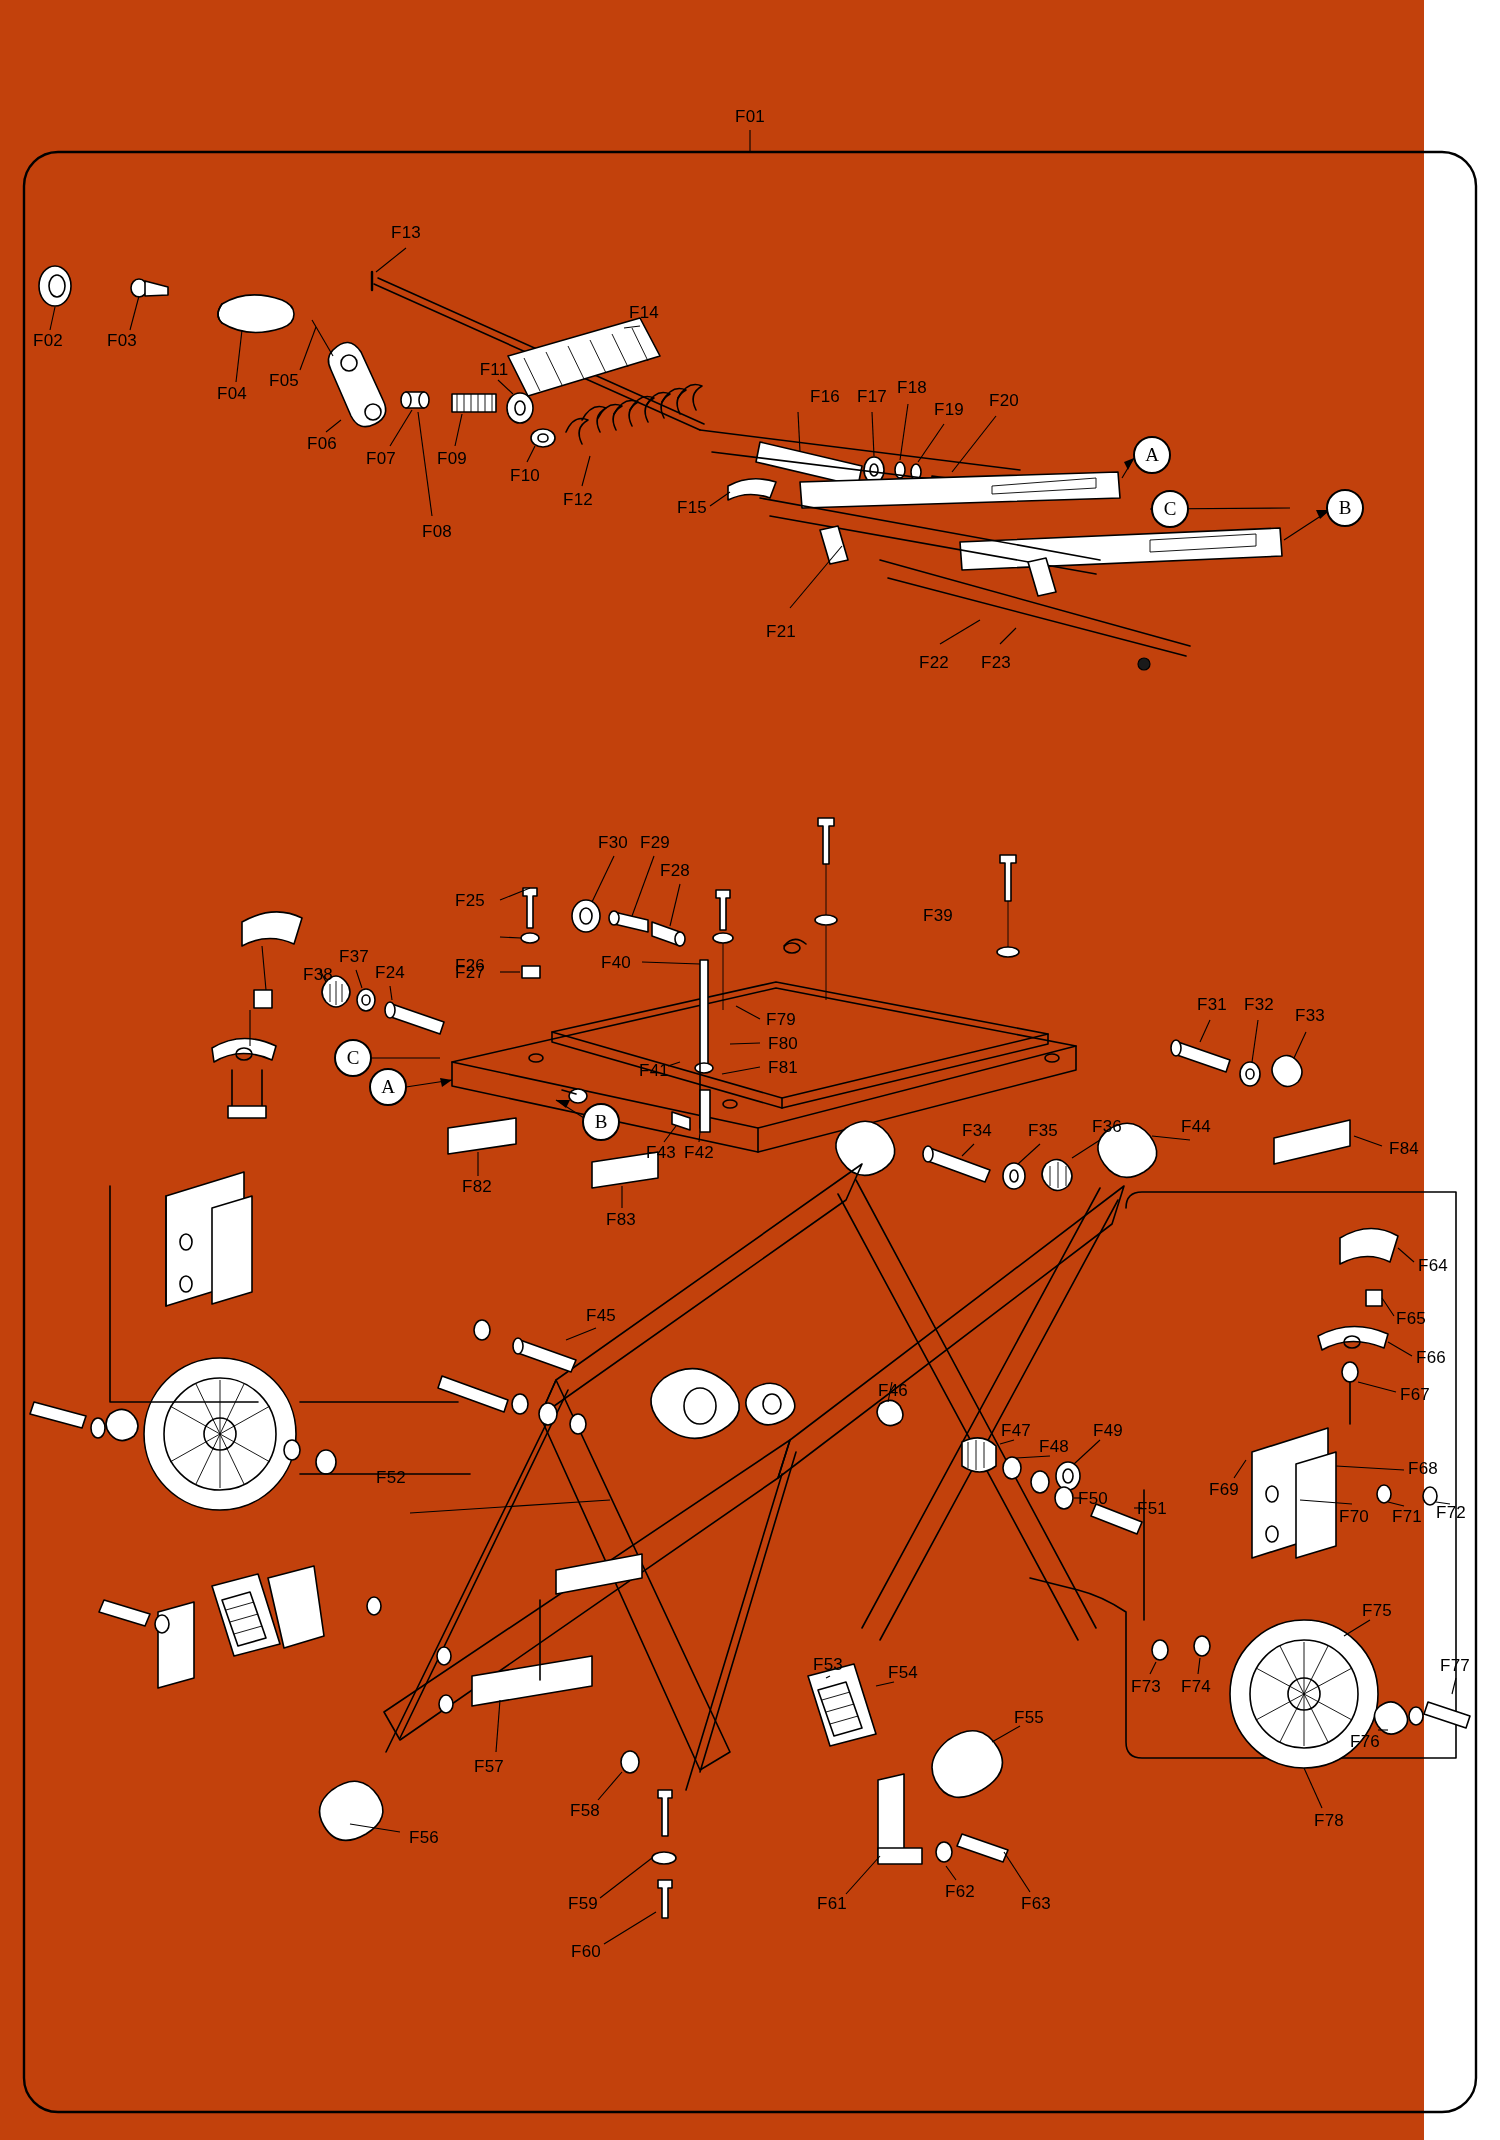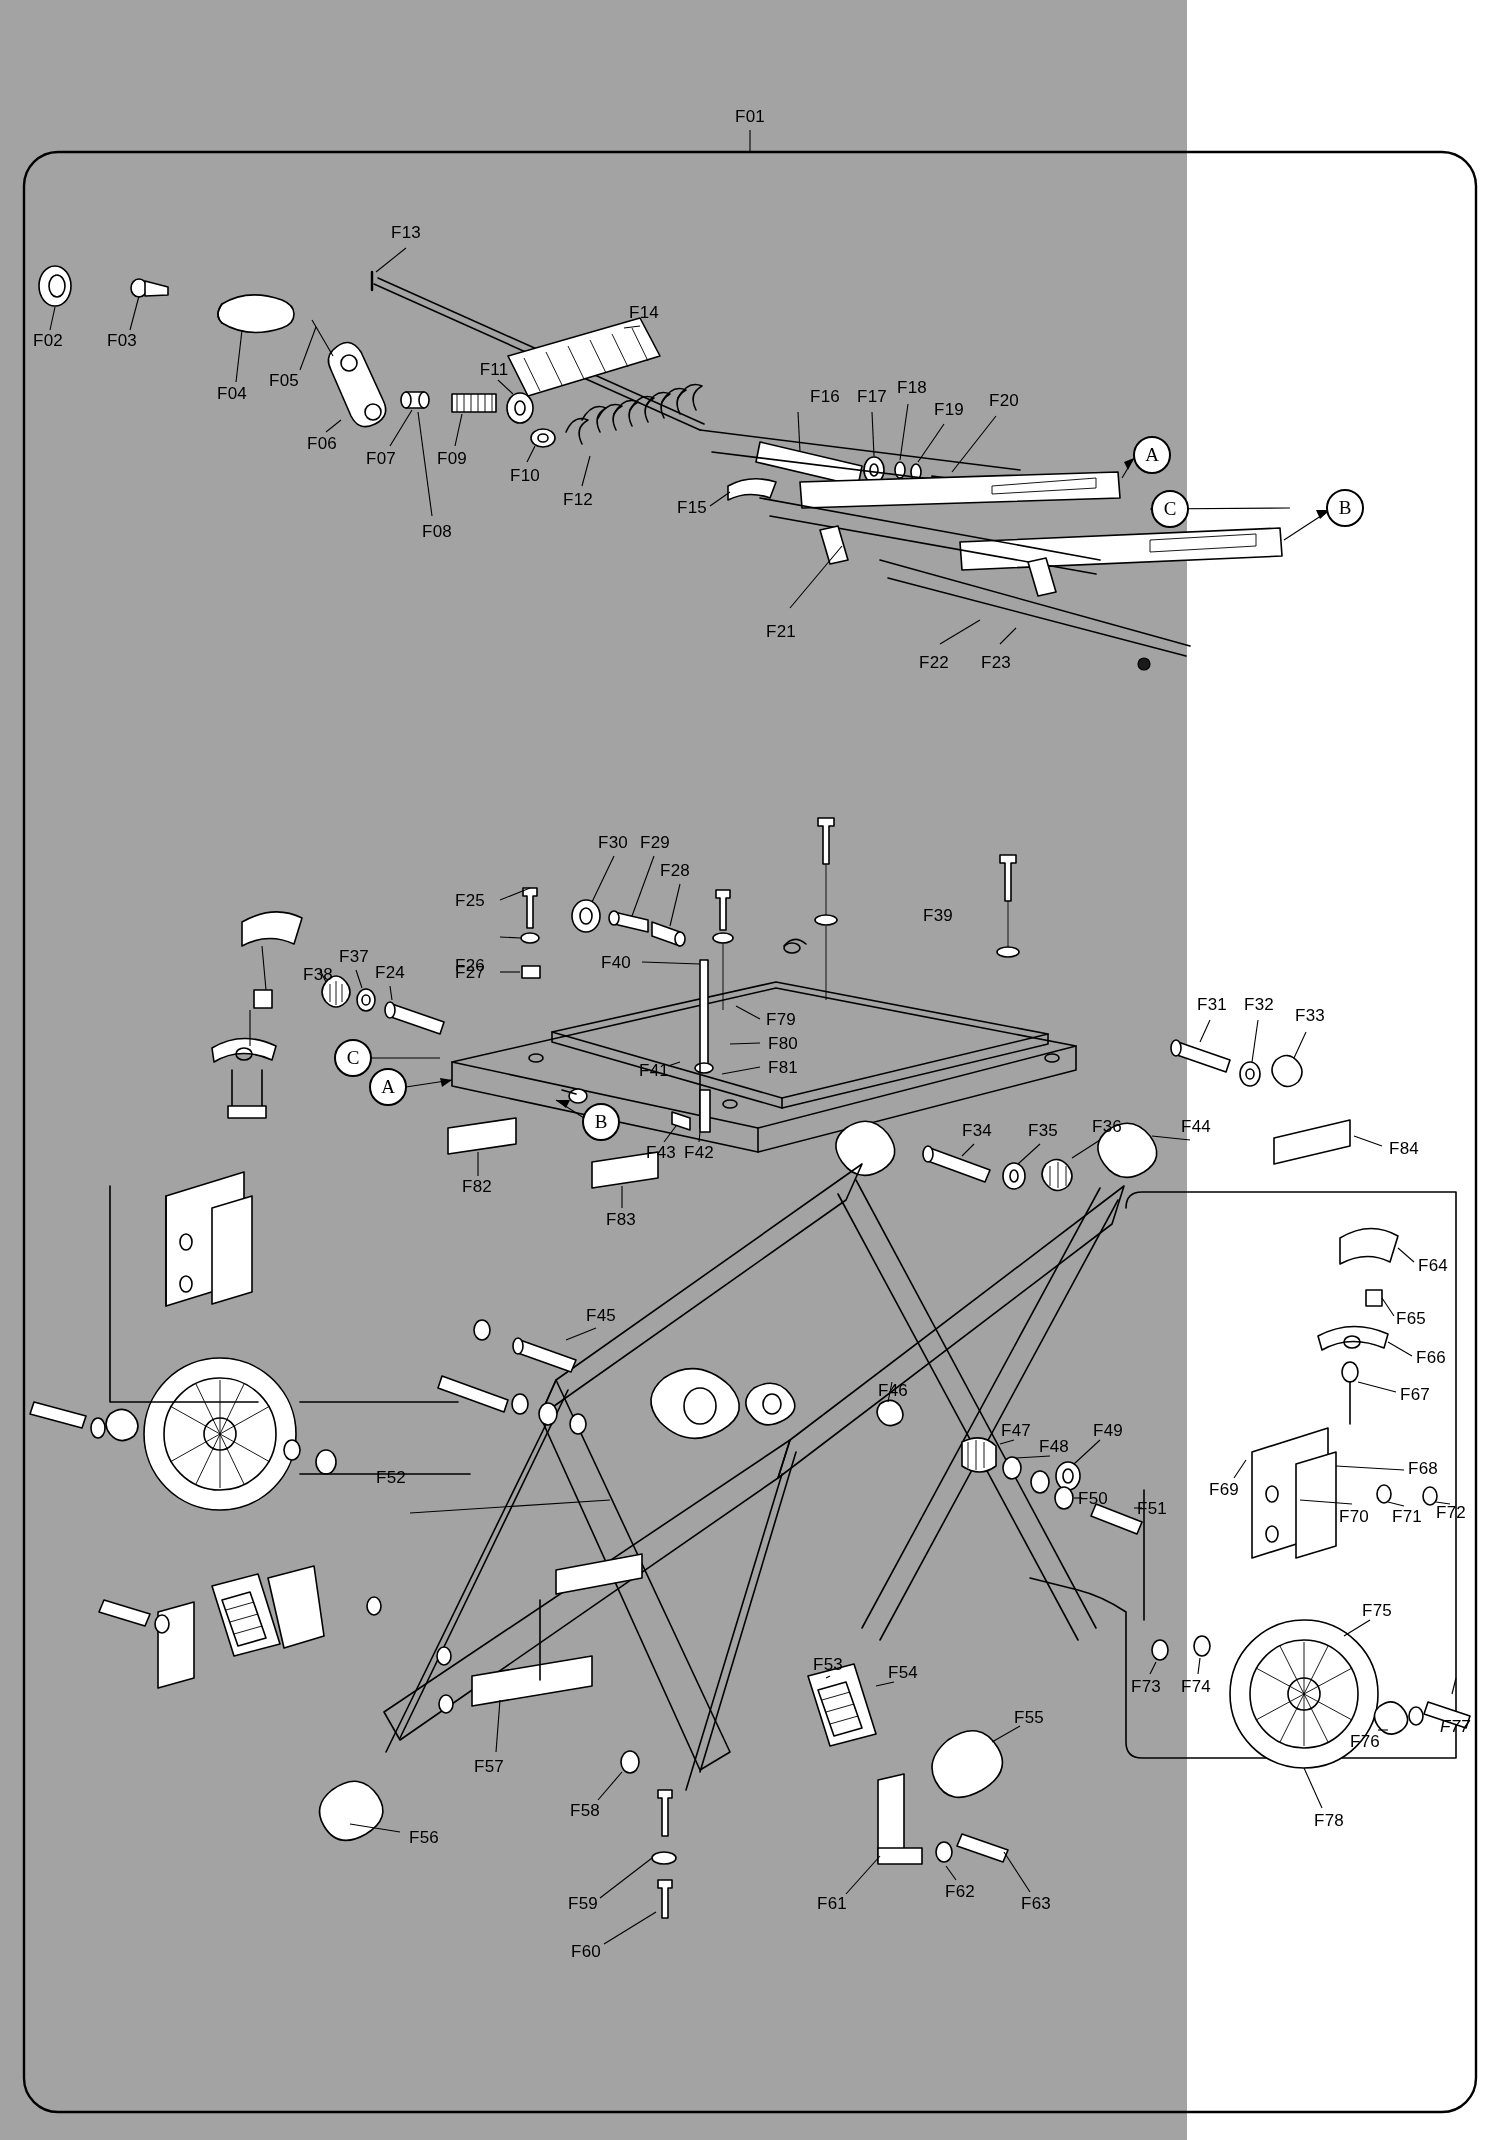--- a/index.html
+++ b/index.html
@@ -9,23 +9,23 @@
   }
   body {
     width: 1500px;
     height: 2140px;
     font-family: "Liberation Sans", sans-serif;
     color: #000000;
     overflow: hidden;
   }
   #sheet {
     position: relative;
-    width: 1187px;
+    width: 1424px;
     height: 2140px;
-    background: #a3a3a3;
+    background: #c2410c;
   }
   #art {
     position: absolute;
     left: 0;
     top: 0;
     width: 1500px;
     height: 2140px;
   }
   .lbl {
     position: absolute;
@@ -517,21 +517,21 @@
       <div class="lbl" style="left: 1415px; top: 1394px;">F67</div>
       <div class="lbl" style="left: 1423px; top: 1468px;">F68</div>
       <div class="lbl" style="left: 1224px; top: 1489px;">F69</div>
       <div class="lbl" style="left: 1354px; top: 1516px;">F70</div>
       <div class="lbl" style="left: 1407px; top: 1516px;">F71</div>
       <div class="lbl" style="left: 1451px; top: 1512px;">F72</div>
       <div class="lbl" style="left: 1146px; top: 1686px;">F73</div>
       <div class="lbl" style="left: 1196px; top: 1686px;">F74</div>
       <div class="lbl" style="left: 1377px; top: 1610px;">F75</div>
       <div class="lbl" style="left: 1365px; top: 1741px;">F76</div>
-      <div class="lbl" style="left: 1455px; top: 1726px; font-style: italic;">F77</div>
+      <div class="lbl" style="left: 1455px; top: 1665px;">F77</div>
       <div class="lbl" style="left: 1329px; top: 1820px;">F78</div>
       <div class="lbl" style="left: 753px; top: 1019px; margin-left: 28px;">F79</div>
       <div class="lbl" style="left: 783px; top: 1043px;">F80</div>
       <div class="lbl" style="left: 783px; top: 1067px;">F81</div>
       <div class="lbl" style="left: 477px; top: 1186px;">F82</div>
       <div class="lbl" style="left: 621px; top: 1219px;">F83</div>
       <div class="lbl" style="left: 1404px; top: 1148px;">F84</div>
     </div>
   <div id="callouts">
       <div class="callout" style="left: 1152px; top: 455px;">A</div>

